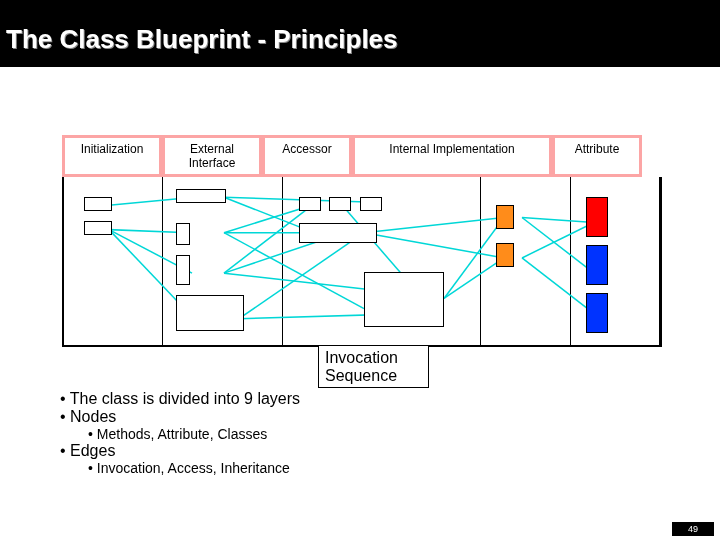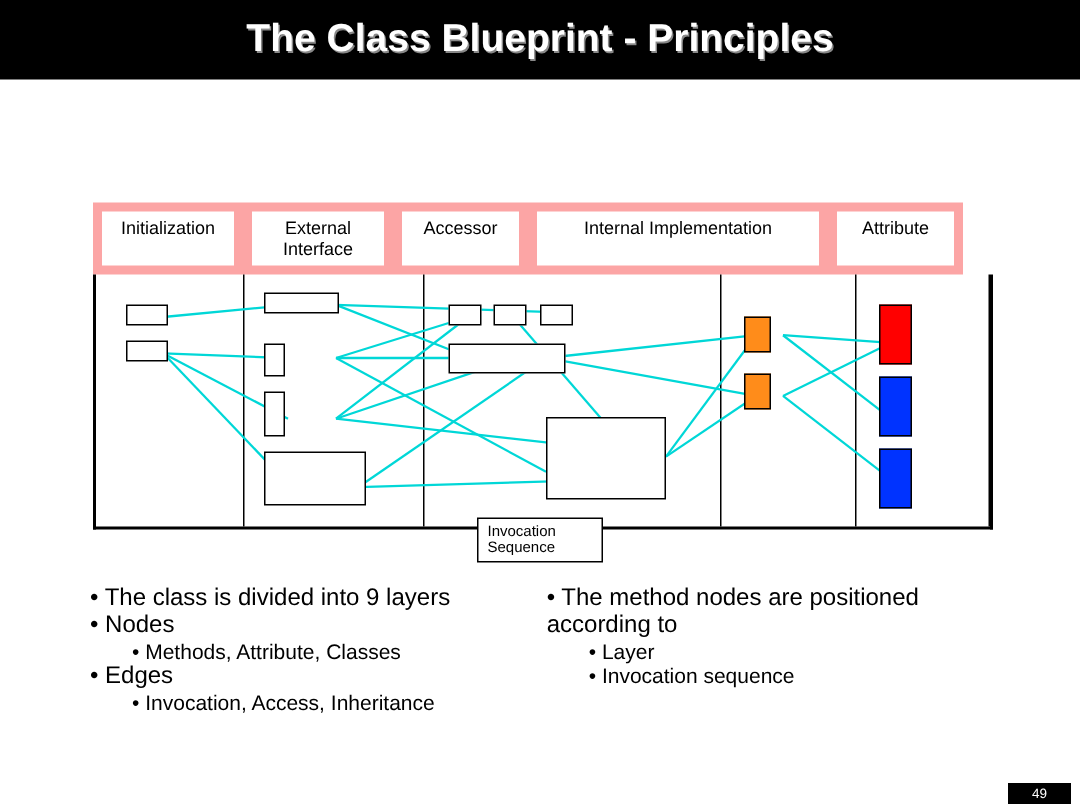--- a/index.html
+++ b/index.html
@@ -1,26 +1,26 @@
 <!DOCTYPE html>
 <html><head>
 <meta charset="utf-8">
 <style>
   html,body{margin:0;padding:0;width:720px;height:540px;background:#fff;font-family:Arial,Helvetica,sans-serif;overflow:hidden}
-  .titlebar{background:#000;color:#fff;font-weight:bold;font-size:26px;padding:10px 6px 12px 6px;text-align:center;text-shadow:1px 1px 0 #888}
+  .titlebar{background:#000;color:#fff;font-weight:bold;font-size:26px;padding:24px 6px 12px 6px;text-align:left;text-shadow:1px 1px 0 #888}
   .slide{position:relative;width:720px;height:540px;background:#fff}
   .diagram{position:absolute;left:62px;top:135px;width:600px;height:200px}
   .headers{display:flex;width:100%}
-  .hcell{border:6px solid #fca5a5;font-size:12px;text-align:center;padding:4px 2px;box-sizing:border-box;background:#fff}
+  .hcell{border:3px solid #fca5a5;font-size:12px;text-align:center;padding:4px 2px;box-sizing:border-box;background:#fff}
   .body-row{display:flex;width:100%;height:170px;border:2px solid #000;border-top:none;box-sizing:border-box;position:relative}
   .bcell{border-right:1px solid #000;box-sizing:border-box;position:relative}
   .bcell:last-child{border-right:none}
   svg.edges{position:absolute;left:0;top:0;width:100%;height:100%;pointer-events:none}
   .node{position:absolute;border:1px solid #000;background:#fff;box-sizing:border-box}
-  .inv-seq{position:absolute;left:318px;top:345px;background:#fff;border:1px solid #000;font-size:10px;padding:3px 30px 3px 6px;line-height:1.1}
+  .inv-seq{position:absolute;left:318px;top:345px;background:#fff;border:1px solid #000;font-size:16px;padding:3px 30px 3px 6px;line-height:1.1}
   .bullets{position:absolute;left:60px;top:390px;width:600px;font-size:16px}
   .bullets .col{display:inline-block;vertical-align:top}
   .bullets .left{width:300px}
   .bullets .right{width:290px}
   .sub{font-size:14px;margin-left:28px !important}
   .pagenum{position:absolute;right:6px;bottom:4px;background:#000;color:#fff;font-size:9px;padding:2px 16px}
 </style>
 </head>
 <body>
 
@@ -100,21 +100,16 @@
   </div>
 
   <div class="bullets">
     <div class="col left">
       • <span>The class is divided into 9 layers</span><br>
       • <span>Nodes</span>
       <div class="sub">• <span>Methods, Attribute, Classes</span></div>
       • <span>Edges</span>
       <div class="sub">• <span>Invocation, Access, Inheritance</span></div>
     </div>
-    <div class="col right">
-      • <span>The method nodes are positioned according to</span>
-      <div class="sub">• <span>Layer</span></div>
-      <div class="sub">• <span>Invocation sequence</span></div>
-    </div>
   </div>
 
   <div class="pagenum">49</div>
 </div>
 
 </body></html>

